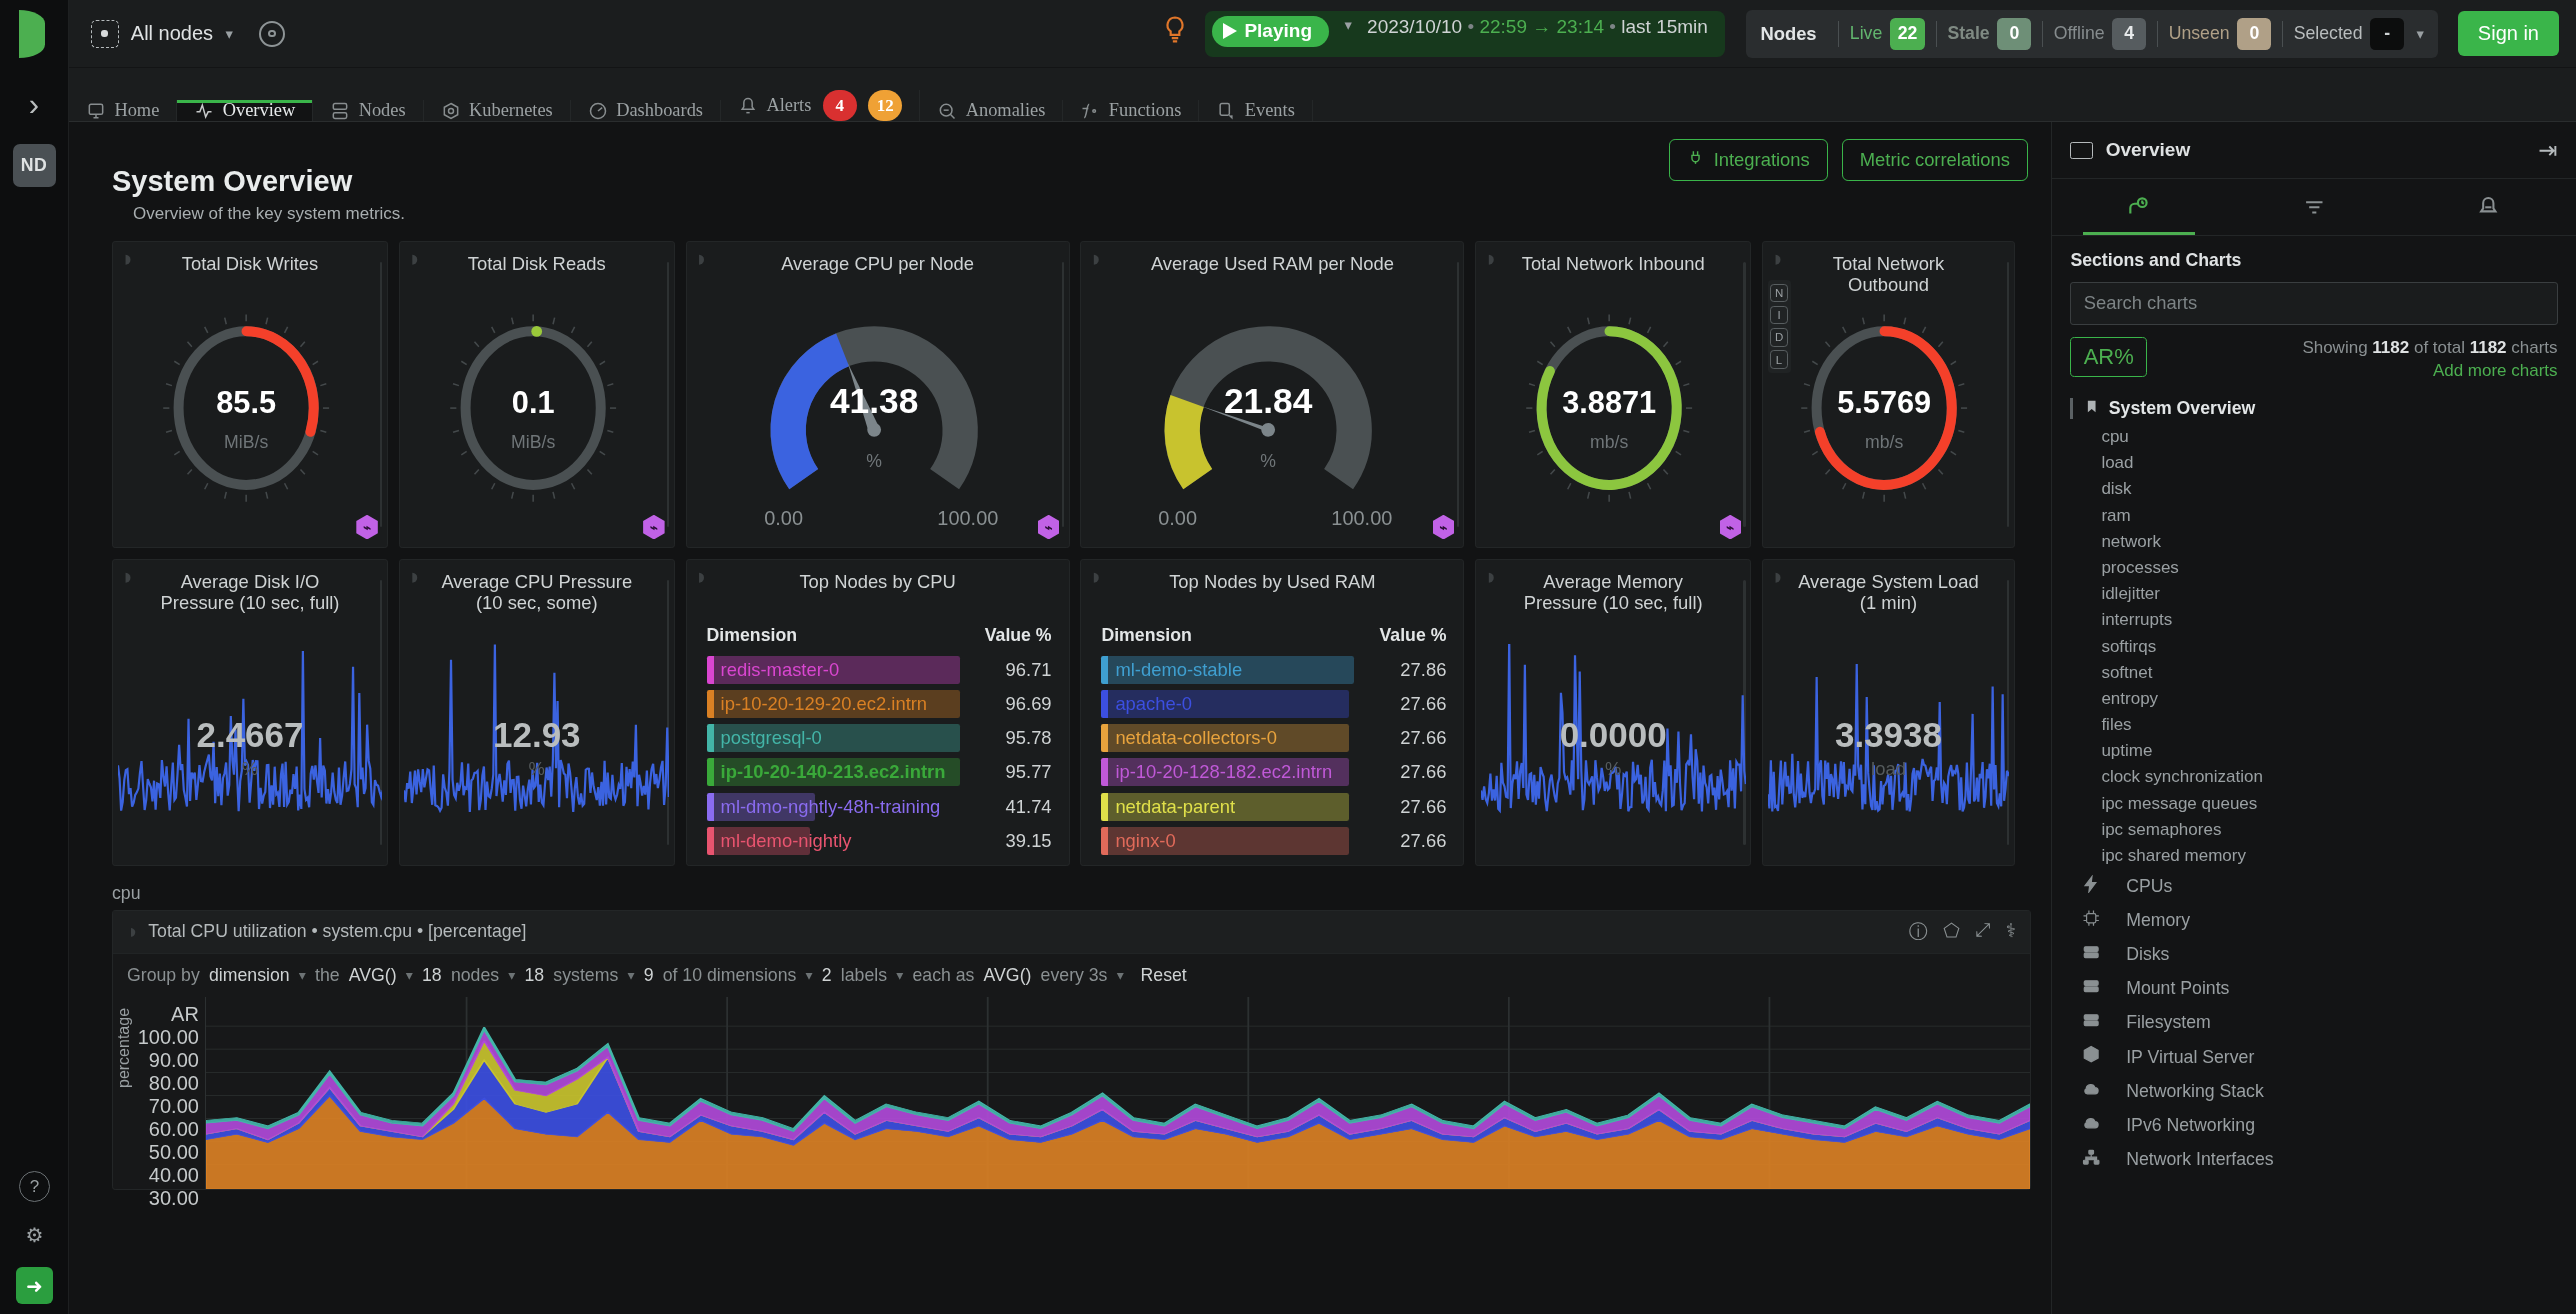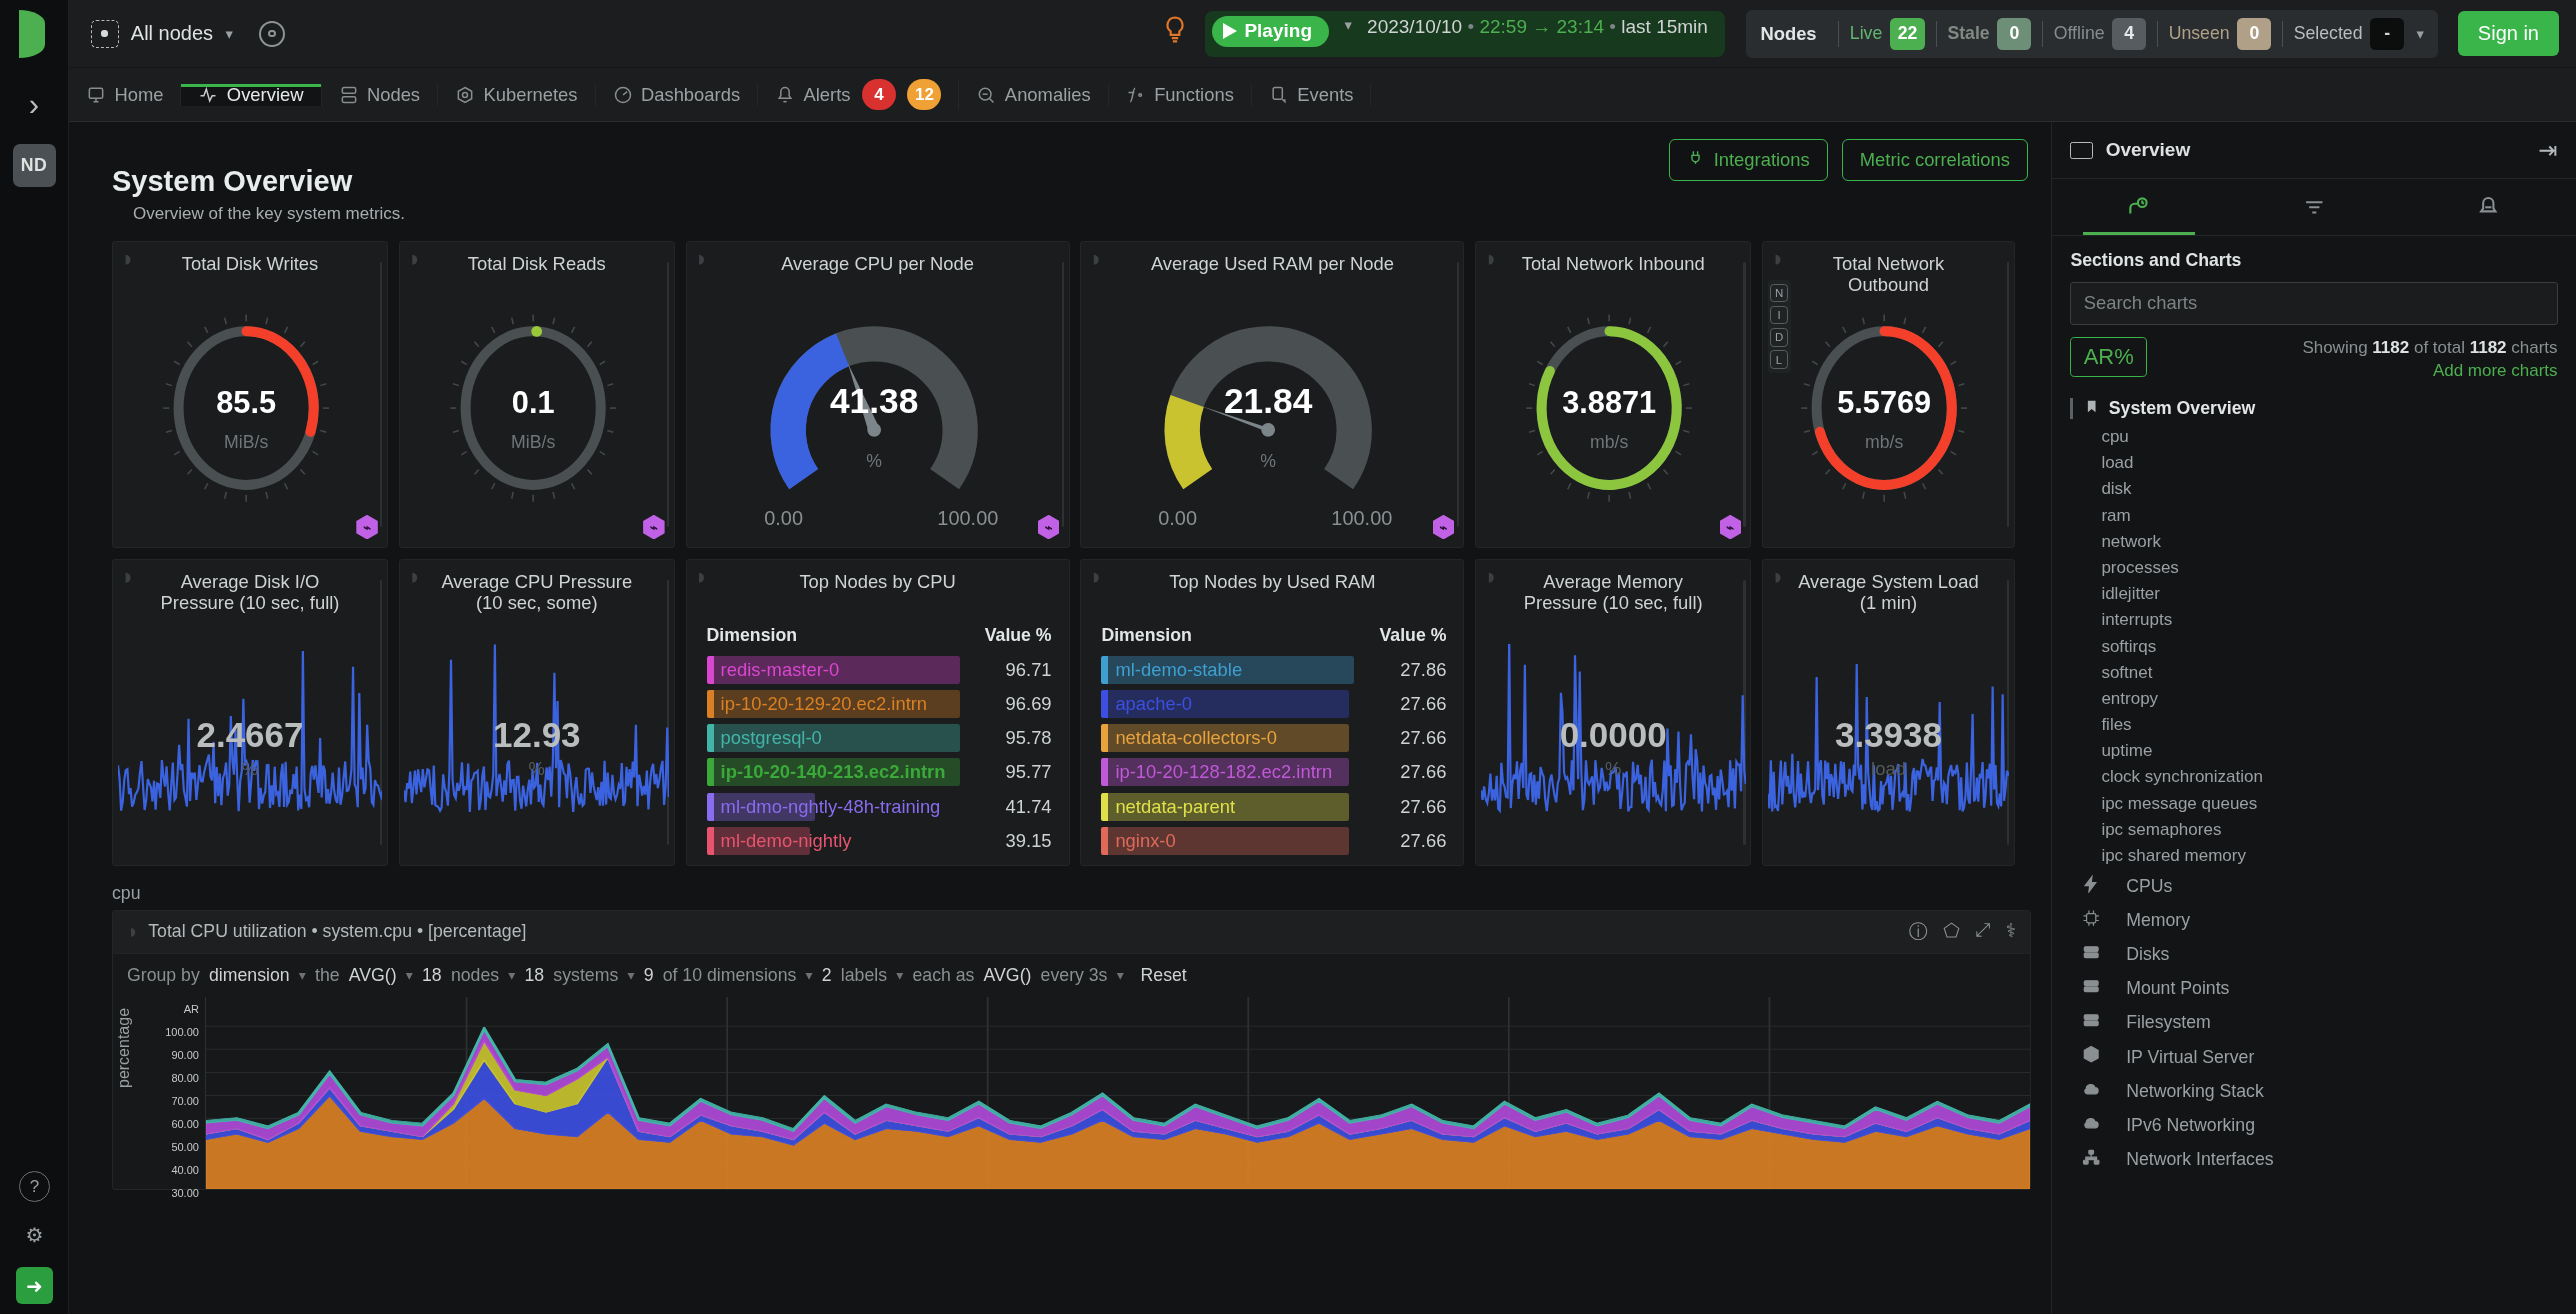--- a/index.html
+++ b/index.html
@@ -102,22 +102,22 @@
   .stat { display:flex; align-items:center; gap: 7.7px; }
   .stat .nm { font-size: 17.7px; }
   .stat .bx { min-width: 34px; height: 32px; border-radius: 5.4px; display:flex;align-items:center;justify-content:center;
      font-size: 17.7px; font-weight: 600; padding: 0 7.7px; }
   .signin {
     background: #3ab54a; color: #fff; font-size: 20px; border-radius: 6.1px;
     padding: 10.8px 20px; margin-left: 20px;
   }
 
   
-  .tabbar { height: 54px; flex:0 0 54px; background: #1b1d1e; display: flex; align-items: center;
-     border-bottom: 0.8px solid #2a2d2e; }
+  .tabbar { height: 54px; flex:0 0 54px; background: #1b1d1e; display: flex; align-items: flex-end;
+     border-bottom: 0.8px solid #2a2d2e; font-family: Liberation Serif, serif; }
   .tab {
     display: flex; align-items: center; gap: 8.4px; padding: 0 17px;
     font-size: 18.4px; color: #9ba1a3; border-right: 0.8px solid #242728; position: relative;
   }
   .tab.active { background: #121314; color: #e7eaeb; }
   .tab.active::before { content:""; position:absolute; left:0; right:0; top:0; height:3.1px; background:#3ab54a;}
   .tab .ic { font-size: 18.4px; opacity: .85; display:flex; align-items:center;}
   .badge { min-width: 34px; height: 31px; border-radius: 15.4px; display:flex;align-items:center;justify-content:center;
       font-size: 17px; color:#fff; font-weight:600; margin-left: 3.1px;}
 
@@ -205,21 +205,21 @@
     background: #1d1f20;}
   .chhead .ct { font-size: 17.7px; color: #b5babc; display:flex;align-items:center;gap:9.2px;}
   .chhead .icons { margin-left:auto; display:flex; gap: 15.4px; color: #8a9092; font-size: 19px; }
   .chbar { display:flex; align-items:center; gap: 9.2px; height: 43px; padding: 0 14px;
      font-size: 17.7px; color: #8a9092; }
   .chbar b { color: #cfd3d4; font-weight: 400; }
   .chbar .cv { color: #6d7375; font-size: 14px; }
   .chbar .reset { color: #cfd3d4; margin-left: 7.7px; }
   .charea { position: relative; height: 192px; display:flex; }
   .yaxis { width: 92px; flex: 0 0 92px; position: relative; }
-  .yaxis .t { position:absolute; right: 6.1px; font-size: 11px; color: #c6cacb; }
+  .yaxis .t { position:absolute; right: 6.1px; font-size: 20px; color: #c6cacb; }
   .ylabel { position:absolute; left: 1.5px; top: 91px; transform: rotate(-90deg); transform-origin: left top;
      font-size: 16px; color: #9aa0a3; white-space: nowrap; }
   .plot { flex: 1 1 auto; position: relative; border-left: 0.8px solid #2c3031; }
   .plot svg { width: 100%; height: 100%; display:block; }
 
   
   .rpanel { width: 525px; flex: 0 0 525px; background: #131415; border-left: 0.8px solid #232627;
     display: flex; flex-direction: column; }
   .rphead { height: 57px; display:flex; align-items:center; padding: 0 18.4px; gap: 12.3px;
     border-bottom: 0.8px solid #232627; }

